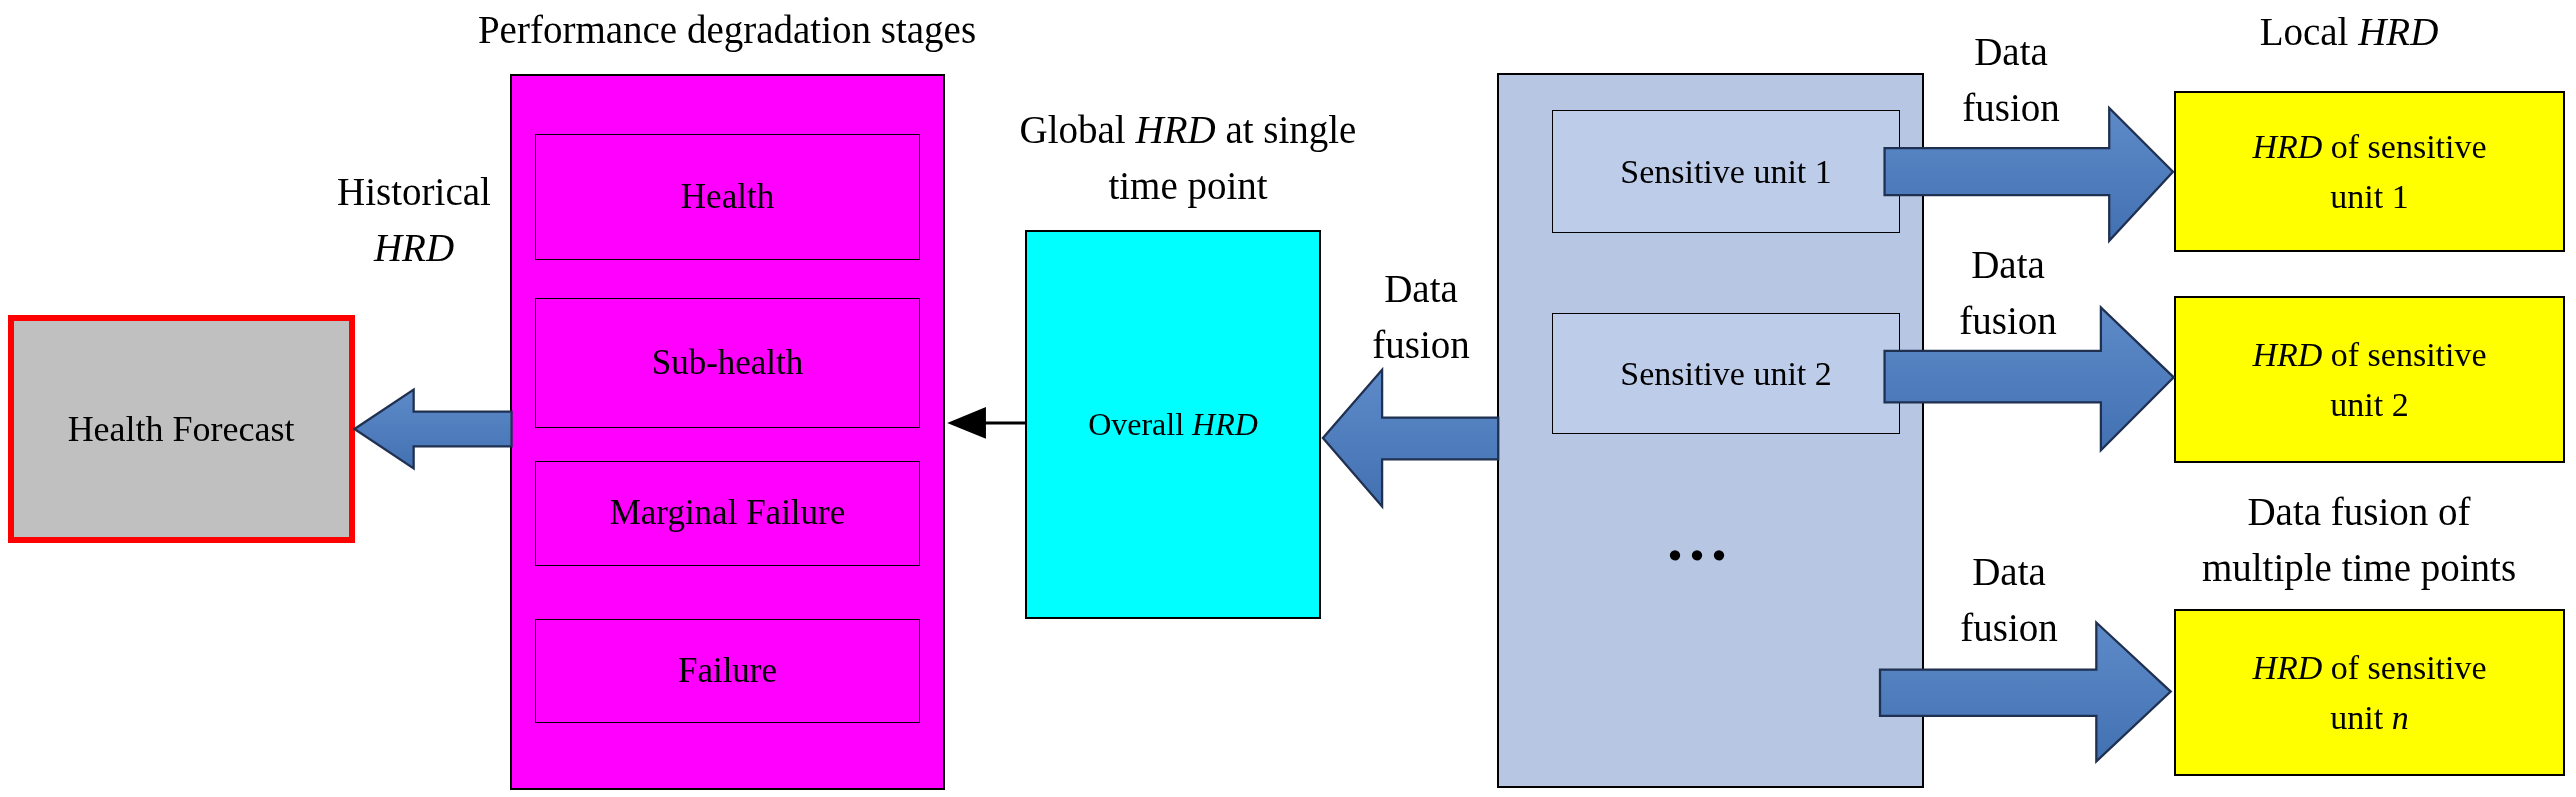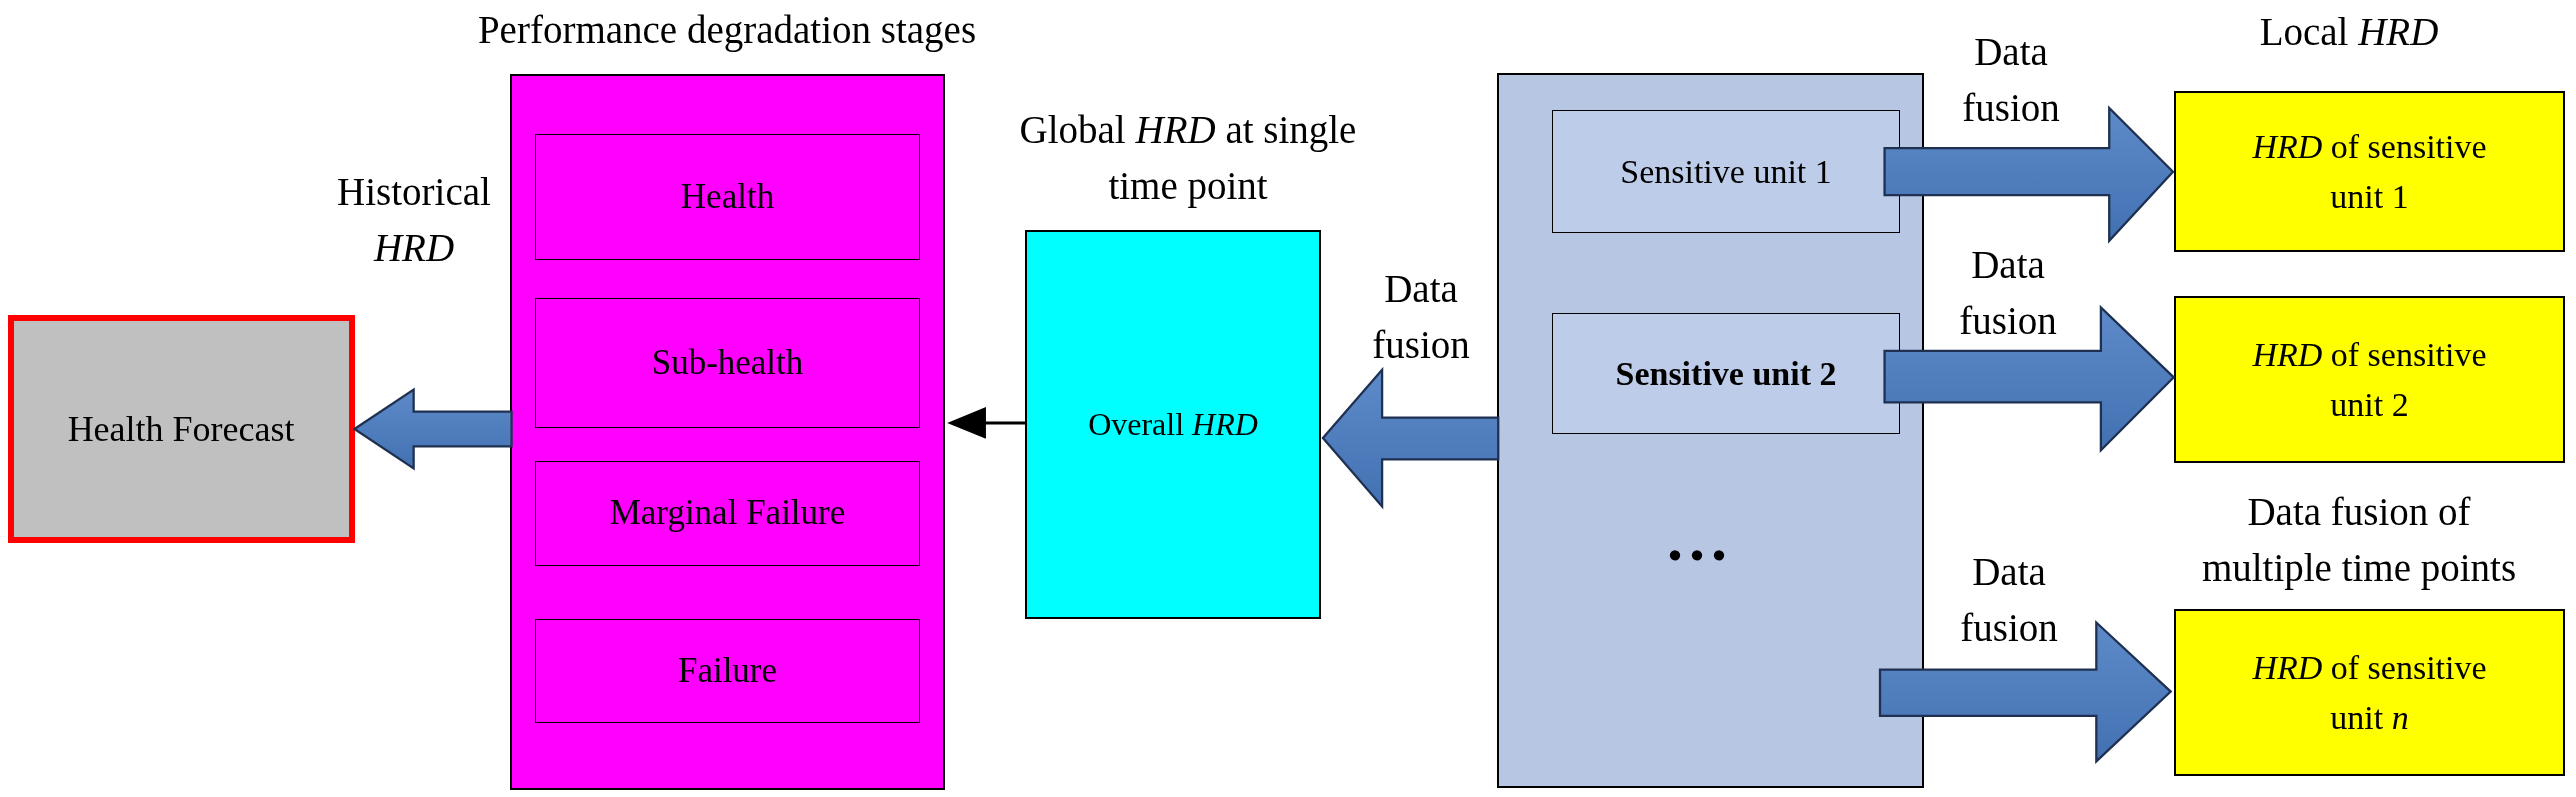--- a/index.html
+++ b/index.html
@@ -57,21 +57,21 @@
     border:2.3px solid #000000;
   }
   .unit{
     left:1536px;width:348px;
     background:#bdcce8;
     border:1.5px solid #000000;
     font-size:34px;
     margin-left:16px;
   }
   .unit1{top:110px;height:123px;}
-  .unit2{top:313px;height:121px;font-weight:bold;}
+  .unit2{top:313px;height:121px;}
   .unitn{top:639px;height:110px;}
   .dots{
     position:absolute;left:1624px;top:497px;width:152px;height:83px;
     font-size:64px;font-weight:bold;letter-spacing:6px;
     display:flex;align-items:center;justify-content:center;
   }
   
   .hrdbox{
     left:2174px;width:391px;
     background:#ffff00;

